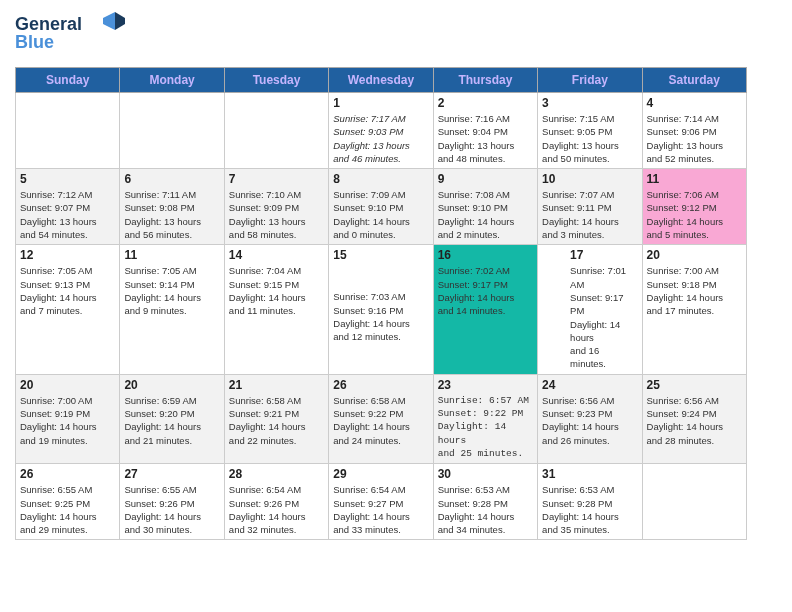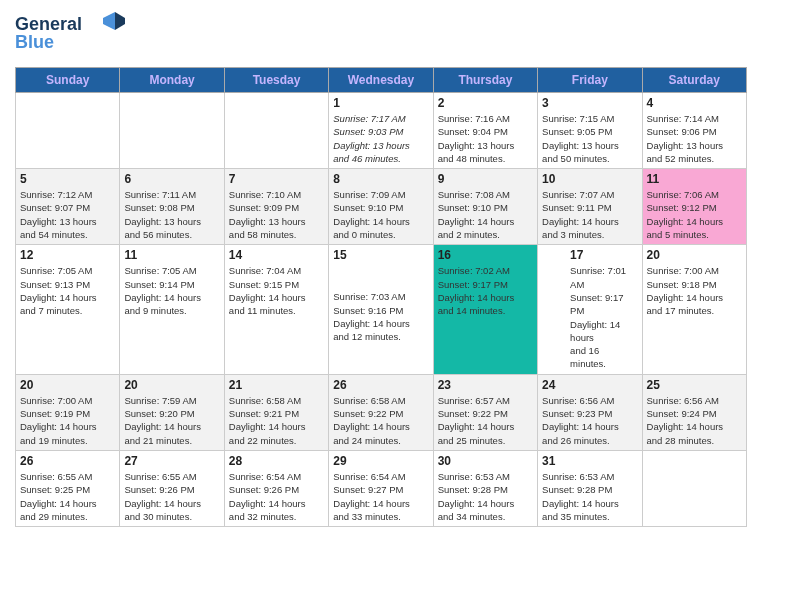--- a/index.html
+++ b/index.html
@@ -191,42 +191,42 @@
         <tr>
           <td style="background-color: rgb(242, 242, 242);">
             <span class="day-num">20</span>
             <div class="day-info" style="white-space: pre-line;">Sunrise: 7:00 AM
 Sunset: 9:19 PM
 Daylight: 14 hours
 and 19 minutes.</div>
           </td>
           <td style="background-color: rgb(242, 242, 242);">
             <span class="day-num">20</span>
-            <div class="day-info" style="white-space: pre-line;">Sunrise: 7:59 AM
+            <div class="day-info" style="white-space: pre-line;">Sunrise: 6:59 AM
 Sunset: 9:20 PM
 Daylight: 14 hours
 and 21 minutes.</div>
           </td>
           <td style="background-color: rgb(242, 242, 242);">
             <span class="day-num">21</span>
             <div class="day-info" style="white-space: pre-line;">Sunrise: 6:58 AM
 Sunset: 9:21 PM
 Daylight: 14 hours
 and 22 minutes.</div>
           </td>
           <td style="background-color: rgb(242, 242, 242);">
             <span class="day-num">26</span>
             <div class="day-info" style="white-space: pre-line;">Sunrise: 6:58 AM
 Sunset: 9:22 PM
 Daylight: 14 hours
 and 24 minutes.</div>
           </td>
           <td style="background-color: rgb(242, 242, 242);">
             <span class="day-num">23</span>
-            <div class="day-info" style="white-space: pre-line;">Sunrise: 6:57 AM
+            <div class="day-info" style="white-space: pre-line; font-family: Liberation Mono, monospace;">Sunrise: 6:57 AM
 Sunset: 9:22 PM
 Daylight: 14 hours
 and 25 minutes.</div>
           </td>
           <td style="background-color: rgb(242, 242, 242);">
             <span class="day-num">24</span>
             <div class="day-info" style="white-space: pre-line;">Sunrise: 6:56 AM
 Sunset: 9:23 PM
 Daylight: 14 hours
 and 26 minutes.</div>

